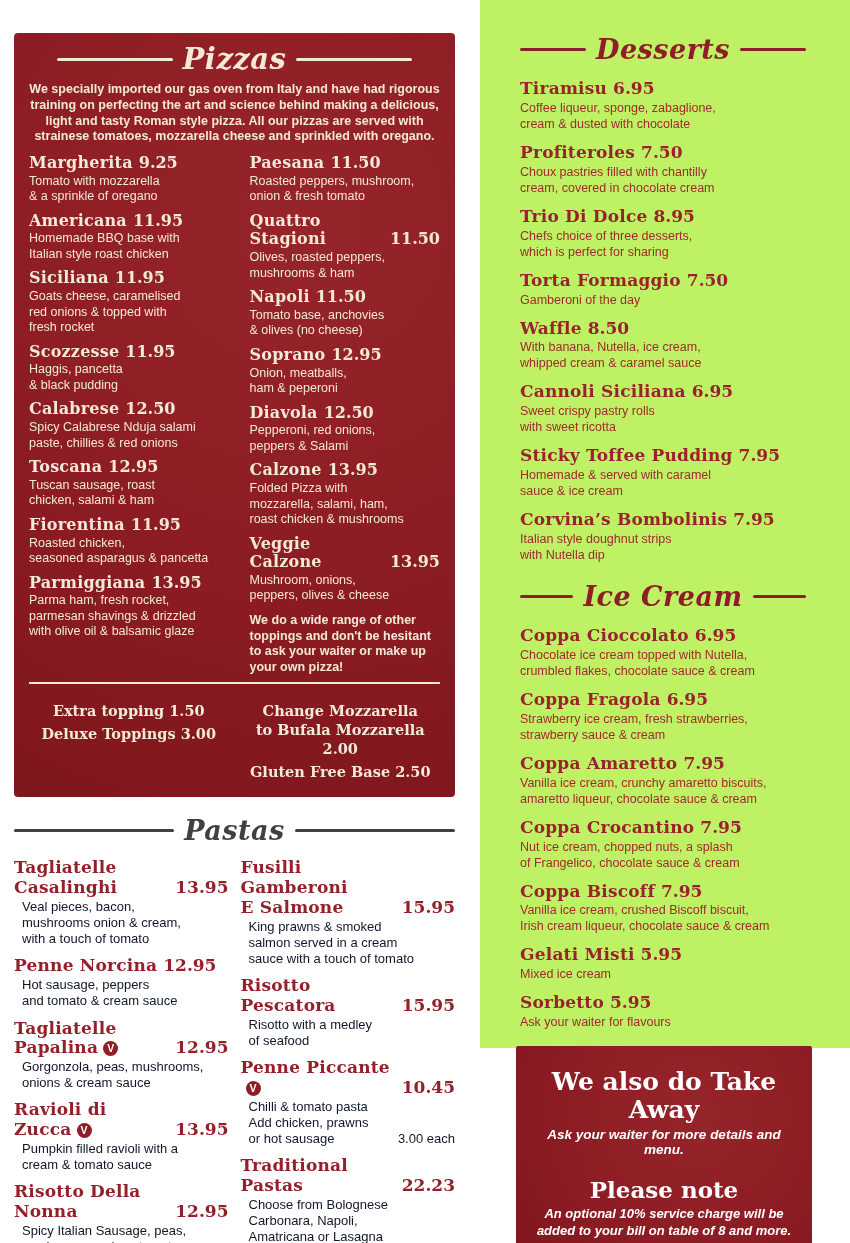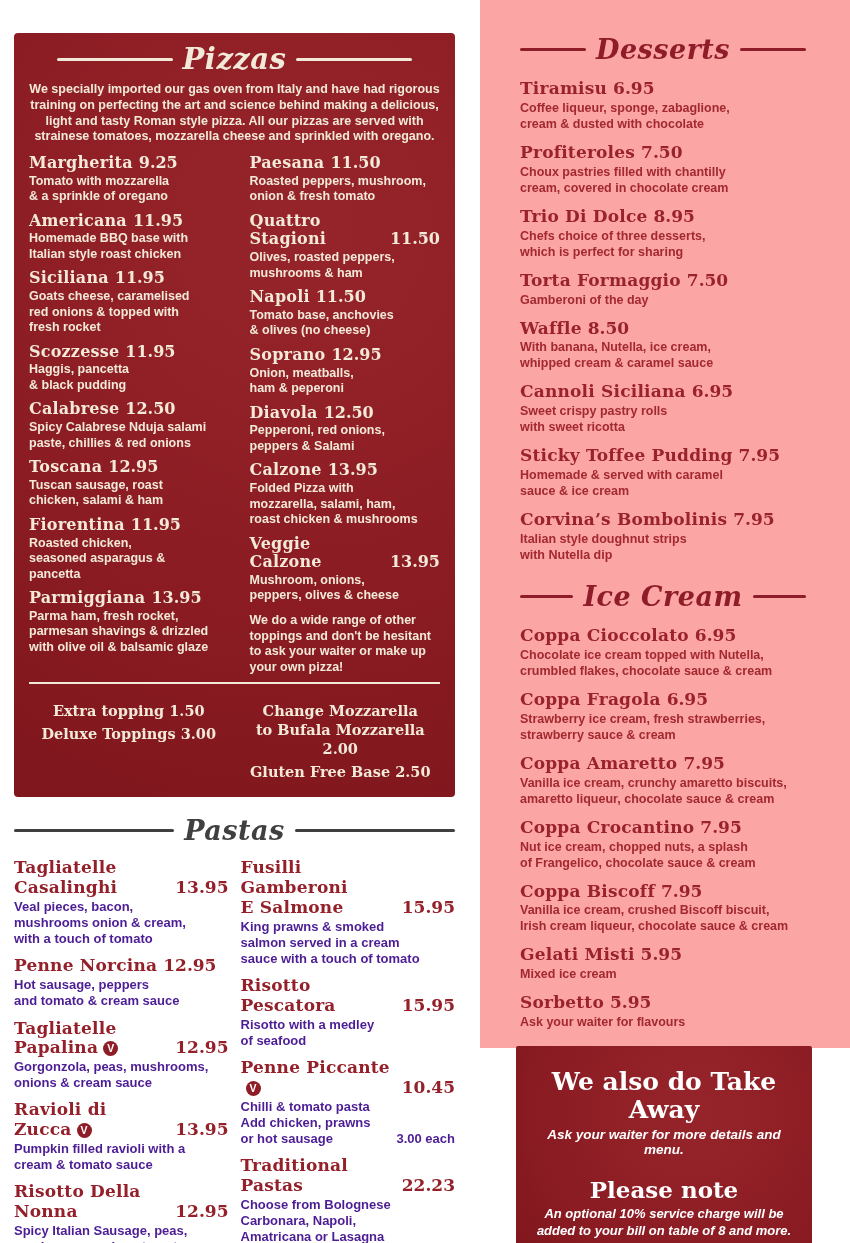--- a/index.html
+++ b/index.html
@@ -3,41 +3,41 @@
 <meta charset="utf-8">
 <style>
   * { margin:0; padding:0; box-sizing:border-box; }
   html,body { width:850px; height:1243px; }
   body {
     position:relative; background:#ffffff; overflow:hidden;
     font-family:"Liberation Sans", sans-serif;
   }
   .left-col { position:absolute; left:0; top:0; width:480px; padding:33px 25px 0 14px; }
   .right-col { position:absolute; left:480px; top:0; width:370px; height:1048px;
-    background:#fca5a5; padding:34px 44px 0 40px; }
+    background:#bef264; padding:34px 44px 0 40px; }
 
   
   .section-title { display:flex; align-items:center; gap:10px; margin-bottom:10px; }
   .section-title .rule { flex:1; height:3px; background:currentColor; border-radius:2px; }
   .section-title h2 {
     font-family:"DejaVu Serif","Liberation Serif",serif; font-style:italic; font-weight:bold;
     font-size:27px; white-space:nowrap; letter-spacing:.5px;
   }
   .menu-item { margin-bottom:7px; }
   .item-head { display:flex; justify-content:flex-start; align-items:flex-end; }
   .item-name {
     font-family:"DejaVu Serif","Liberation Serif",serif; font-weight:bold;
     font-size:16px; line-height:1.17; white-space:pre-line; letter-spacing:.2px;
   }
   .item-price {
     font-family:"DejaVu Serif","Liberation Serif",serif; font-weight:bold;
     font-size:16px; line-height:1.17; margin-left:6px;
   }
   .item-desc {
-    position:relative; font-weight:bold; font-size:12.5px; line-height:1.24;
+    position:relative; font-weight:normal; font-size:12.5px; line-height:1.24;
     white-space:pre-line; margin-top:1px;
   }
   .addon-price { position:absolute; right:0; bottom:0; white-space:nowrap; }
   .veg-badge {
     display:inline-block; width:15px; height:15px; line-height:15px; border-radius:50%;
     background:#8e1d26; color:#ffffff; text-align:center;
     font-family:"Liberation Sans",sans-serif; font-size:10.5px; font-weight:bold;
     margin-left:5px; vertical-align:1px; letter-spacing:0;
   }
 
@@ -56,21 +56,21 @@
   .pizza-extras .ex-col { flex:1; text-align:center; }
   .extra-line {
     font-family:"DejaVu Serif","Liberation Serif",serif; font-weight:bold;
     font-size:14.5px; line-height:1.3; white-space:pre-line; margin-bottom:4px;
   }
 
   
   .pastas-section { margin-top:18px; color:#94202a; }
   .pastas-section .section-title { color:#404040; margin-bottom:12px; }
   .pastas-section .item-name, .pastas-section .item-price { font-size:17px; color:#94202a; }
-  .pastas-section .item-desc { color:#4c1d95; font-size:13px; }
+  .pastas-section .item-desc { color:#0f172a; font-size:13px;margin-left:8px; }
   .pastas-section .menu-item { margin-bottom:9px; }
   .pasta-cols { display:flex; gap:12px; }
   .pasta-cols .col { flex:1; }
 
   
   .right-col .section-title { color:#8f1d29; margin-bottom:14px; }
   .right-col .item-name, .right-col .item-price { font-size:17px; color:#9a222d; }
   .right-col .item-desc { color:#a2292f; font-size:12.5px; line-height:1.28; }
   .right-col .menu-item { margin-bottom:11px; }
   .icecream-title { margin-top:18px; }

